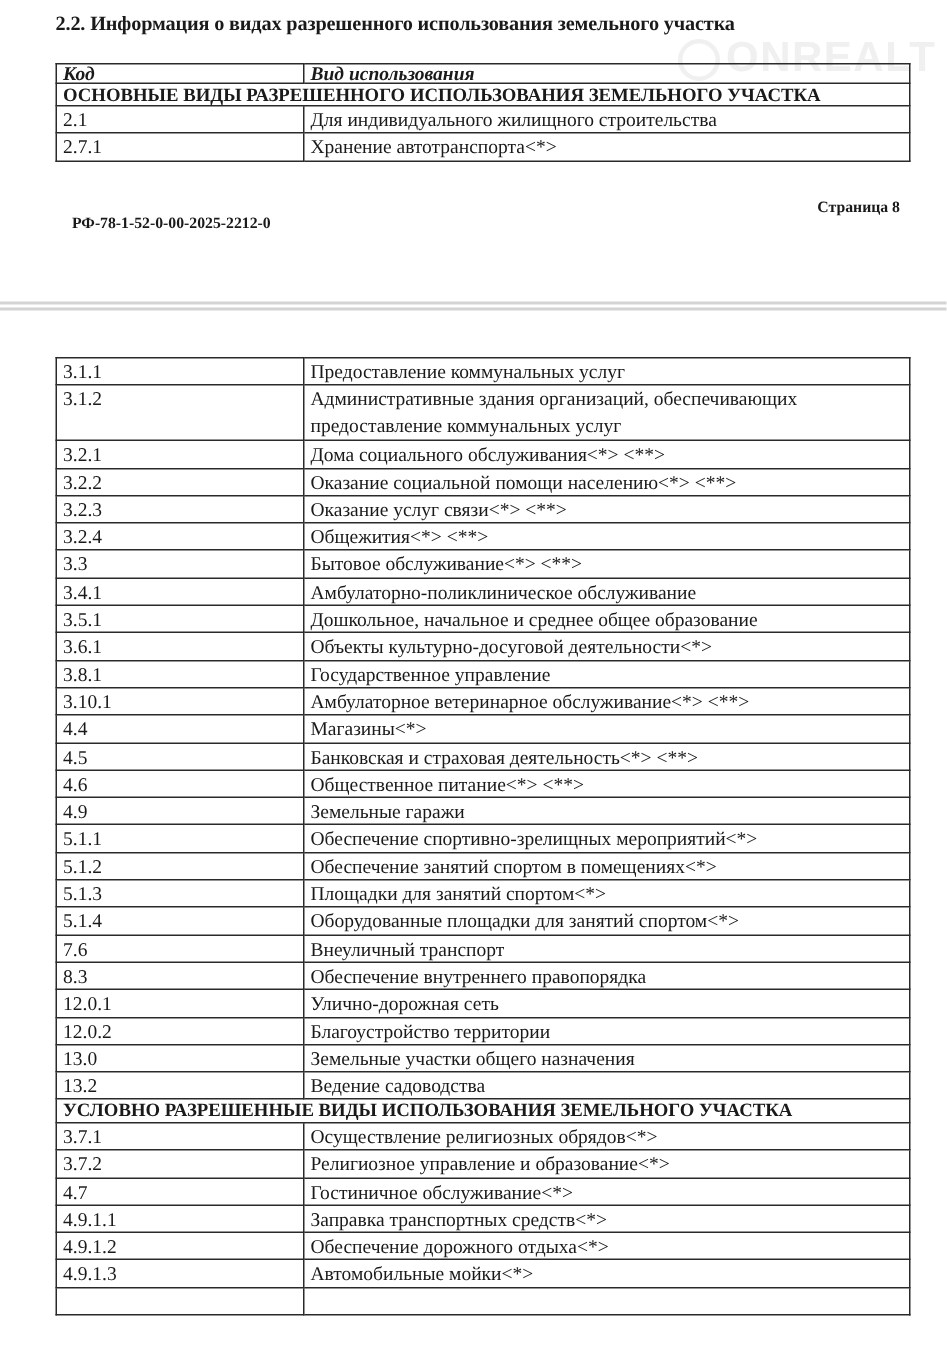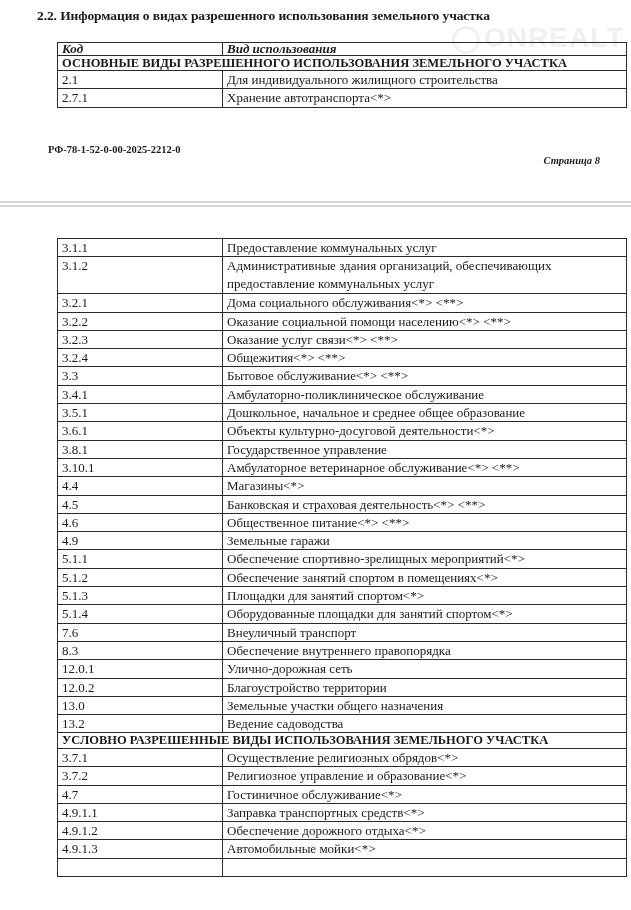--- a/index.html
+++ b/index.html
@@ -23,37 +23,37 @@
     position:absolute; left:452px; top:22px; font-family:Liberation Sans, sans-serif;
     font-weight:bold; font-size:28px; color:#f0f0f0; letter-spacing:1px; user-select:none;
   }
   .watermark .house {
     display:inline-block; width:22px; height:22px; border:3px solid #f0f0f0; border-radius:50%;
     vertical-align:middle; margin-right:4px;
   }
 
   table.doc {
     position:absolute; left:37px; width:570px;
-    border-collapse:collapse; table-layout:fixed; font-size:13px;margin-left:20px;
+    border-collapse:collapse; table-layout:fixed; font-size:13px;
   }
   table.doc td {
     border:1.3px solid #2a2a2a; padding:0 4px; line-height:17.5px; vertical-align:top;
     height:17.5px;
   }
   table.doc td.code { width:156px; }
   table.doc td.use { }
   table.doc tr.hdr td { font-weight:bold; font-style:italic; line-height:11.5px; height:11.5px; font-size:13px; }
   table.doc tr.section td { font-weight:bold; font-size:12.5px; line-height:14.5px; height:14.5px; }
   table.doc tr.row td { height:17.3px; line-height:17.3px; }
   table.doc tr.row2 td { line-height:18px; }
   .t1 { top:42px; }
   .t2 { top:30px; }
 
   .footer-doc { position:absolute; left:48px; top:144px; font-weight:bold; font-size:10.5px; }
-  .footer-page { position:absolute; right:31px; top:155px; font-weight:bold; font-style:italic; font-size:10.5px; }
+  .footer-page { position:absolute; right:31px; top:133px; font-weight:bold; font-size:10.5px; }
 </style>
 </head>
 <body>
 
 <div class="page page1">
   <div class="watermark"><span class="house"></span><span>ONREALT</span></div>
   <div class="section-title">2.2. Информация о видах разрешенного использования земельного участка</div>
 
   <table class="doc t1">
     <tbody>

